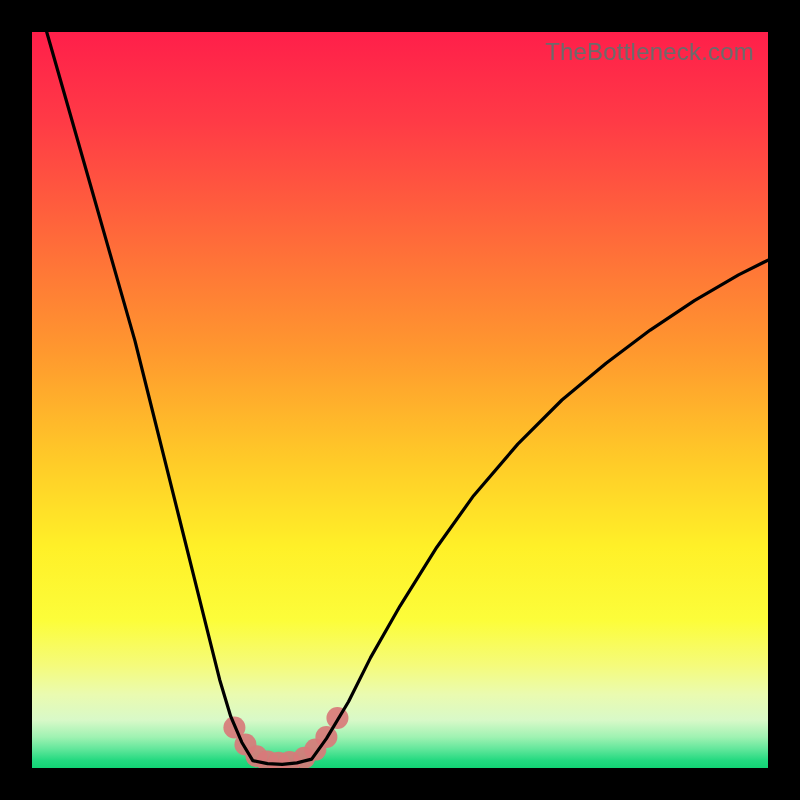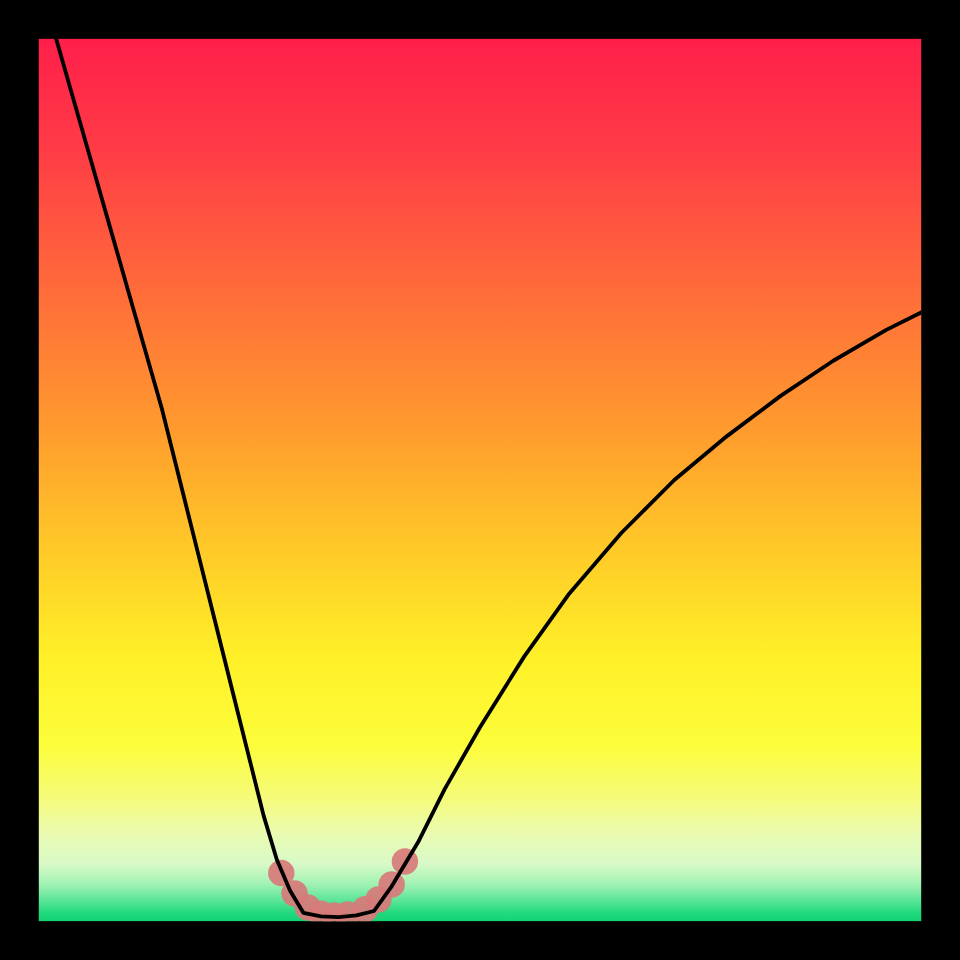--- a/index.html
+++ b/index.html
@@ -74,20 +74,21 @@
           <stop offset="93.50%" stop-color="#d8f9c8"></stop>
           <stop offset="95.80%" stop-color="#9ff2b2"></stop>
           <stop offset="97.50%" stop-color="#5fe69a"></stop>
           <stop offset="99.00%" stop-color="#22d97f"></stop>
           <stop offset="100.00%" stop-color="#12d374"></stop>
         </linearGradient>
     </defs>
     <rect x="0" y="0" width="736" height="736" fill="url(#bg-grad)"></rect>
   </svg>
 
+  <div class="watermark">TheBottleneck.com</div>
 
   <svg class="curves" viewBox="0 0 736 736" preserveAspectRatio="none">
     <g id="marker-layer">
         <circle cx="202.40" cy="695.52" r="11" fill="#d87a7a" fill-opacity="0.92"></circle>
         <circle cx="213.44" cy="712.45" r="11" fill="#d87a7a" fill-opacity="0.92"></circle>
         <circle cx="224.48" cy="724.22" r="11" fill="#d87a7a" fill-opacity="0.92"></circle>
         <circle cx="235.52" cy="729.38" r="11" fill="#d87a7a" fill-opacity="0.92"></circle>
         <circle cx="246.56" cy="730.85" r="11" fill="#d87a7a" fill-opacity="0.92"></circle>
         <circle cx="257.60" cy="730.11" r="11" fill="#d87a7a" fill-opacity="0.92"></circle>
         <circle cx="272.32" cy="725.70" r="11" fill="#d87a7a" fill-opacity="0.92"></circle>

